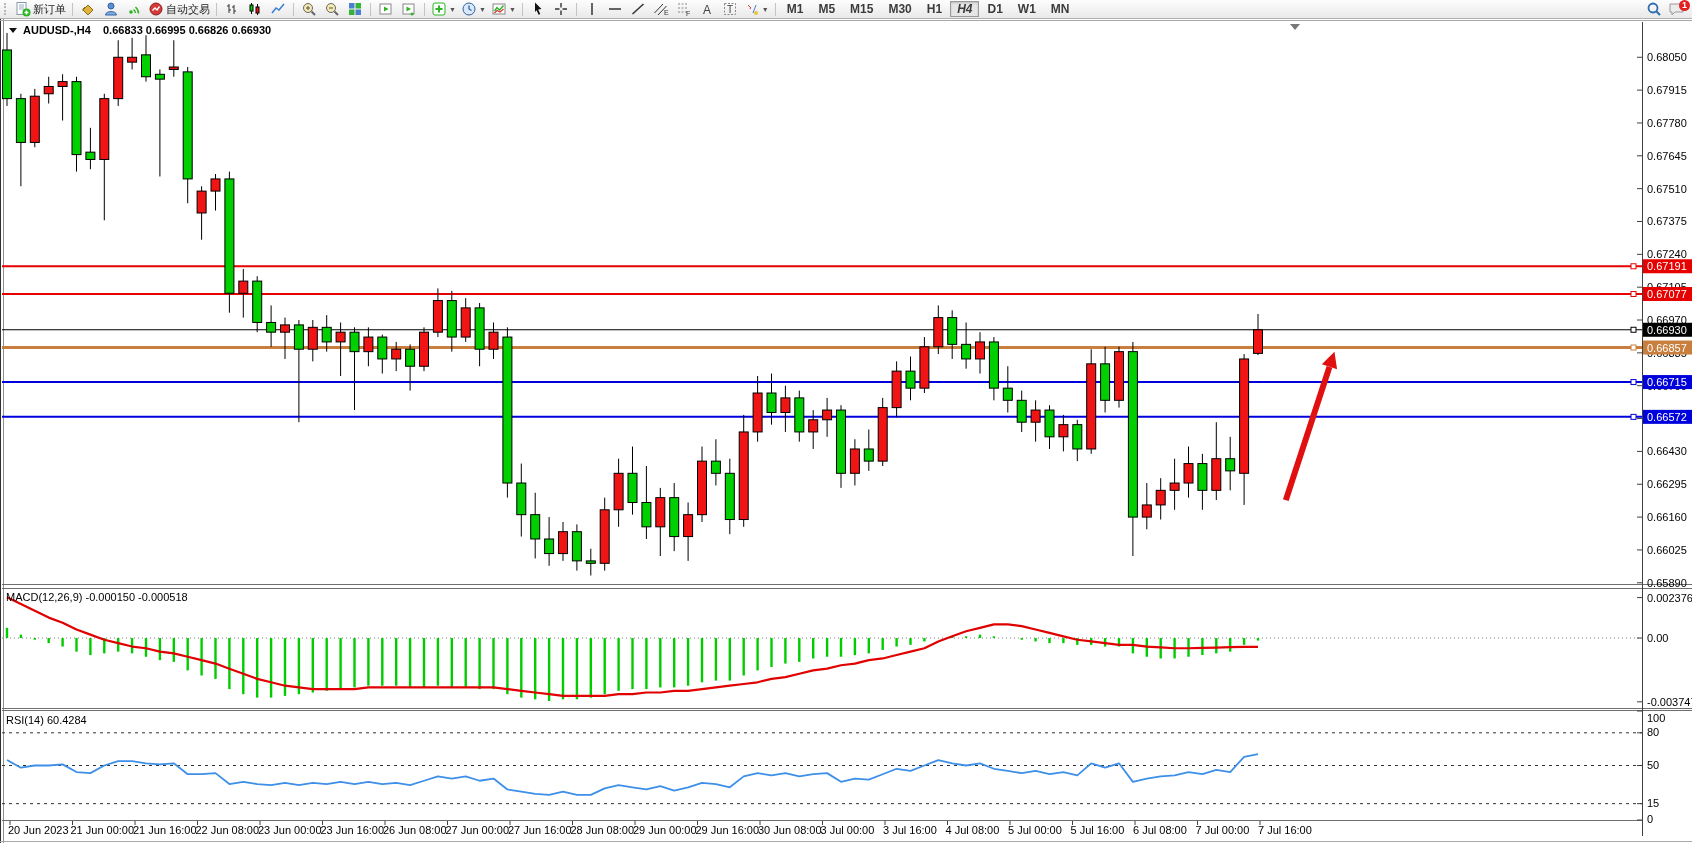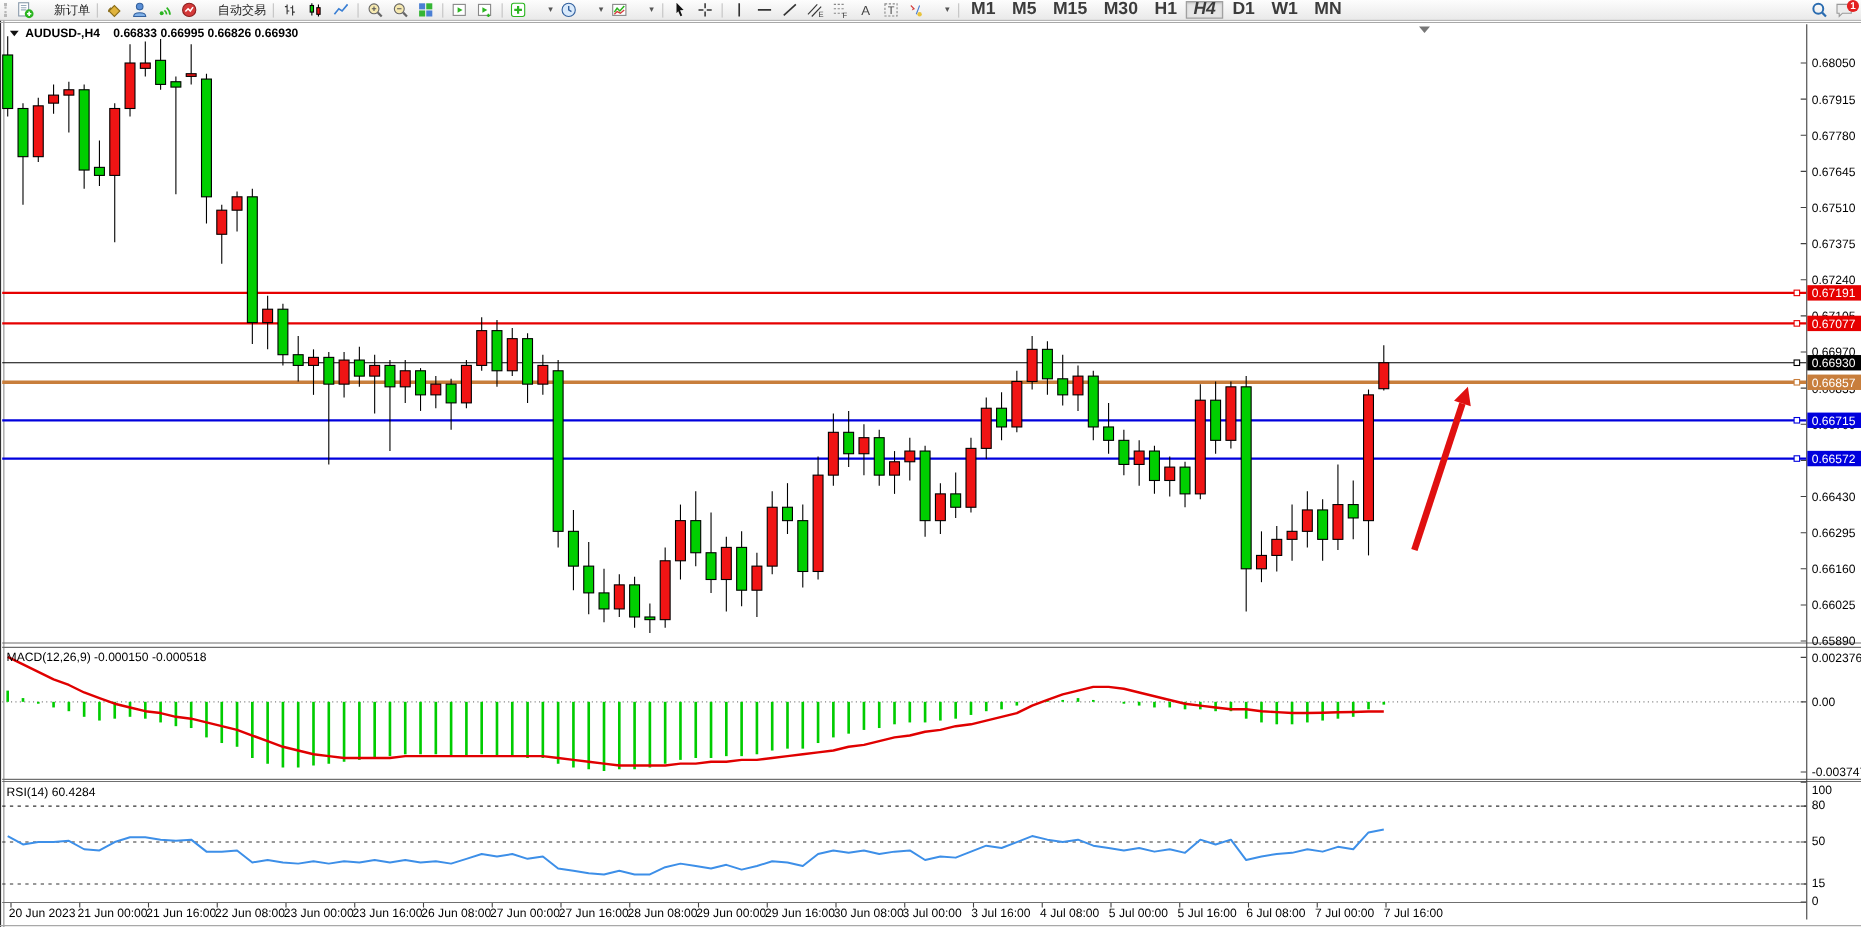--- a/index.html
+++ b/index.html
@@ -1,26 +1,26 @@
 <!DOCTYPE html>
 <html><head>
 <meta charset="utf-8">
 <style>
   html,body{margin:0;padding:0;width:1692px;height:843px;overflow:hidden;
     font-family:"Liberation Sans",sans-serif;background:#fff;}
   .toolbar{height:18px;display:flex;align-items:center;
     background:linear-gradient(#fdfdfd,#e9e9e9);border-bottom:1px solid #b0b0b0;
     padding:0 2px;gap:1px;position:relative;z-index:5;}
   .tb-btn{height:16px;min-width:18px;display:flex;align-items:center;justify-content:center;
-    gap:18px;padding:0 2px;font-size:11px;color:#222;cursor:default;}
+    gap:2px;padding:0 2px;font-size:11px;color:#222;cursor:default;}
   .tb-label{font-size:11px;white-space:nowrap;}
   .sep{width:1px;height:13px;background:#c4c4c4;margin:0 3px;}
   .grip{width:4px;height:12px;border-left:2px dotted #b8b8b8;margin:0 2px;}
   .caret{font-size:7px;color:#555;}
-  .tf-btn{font-size:16px;font-weight:700;color:#3c3c3c;padding:0 6px;height:14px;
+  .tf-btn{font-size:12px;font-weight:700;color:#3c3c3c;padding:0 6px;height:14px;
     line-height:14px;border:1px solid transparent;}
   .tf-active{background:#e6e6e6;border:1px solid #9a9a9a;box-shadow:inset 0 1px 2px #bbb;font-style:italic;}
   .spacer{flex:1;}
   .chat-wrap{position:relative;width:20px;height:16px;}
   .badge{position:absolute;top:-1px;right:-2px;background:#e32020;color:#fff;
     border-radius:7px;font-size:9px;font-weight:700;padding:0 3px;line-height:11px;}
   svg.chart{position:absolute;left:0;top:18px;}
   svg text{font-family:"Liberation Sans",sans-serif;}
 </style>
 </head>

